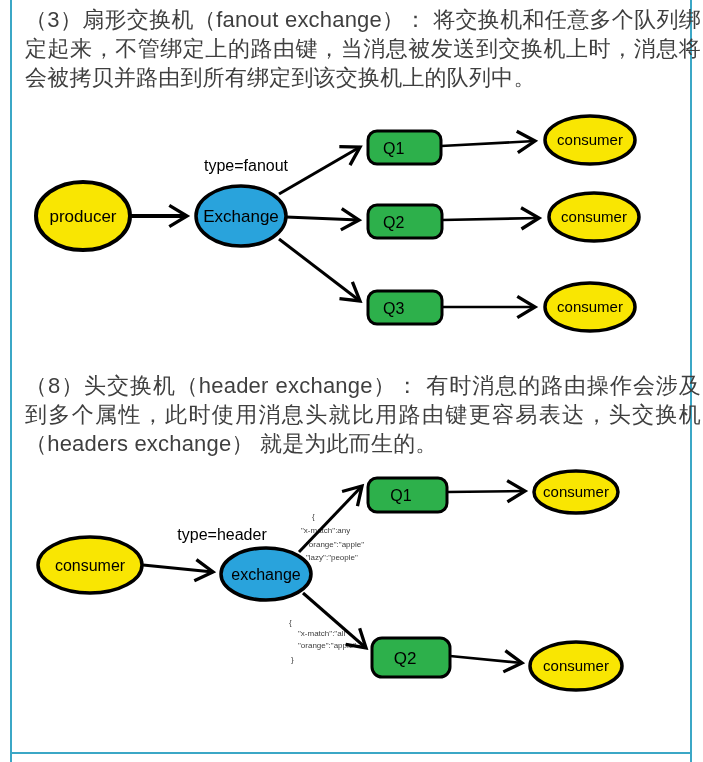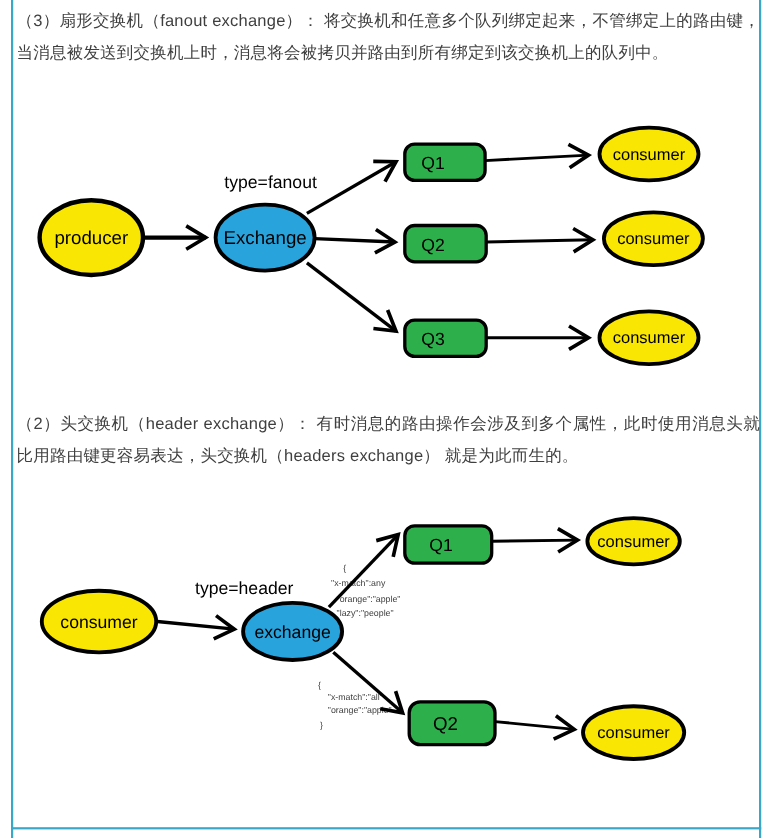--- a/index.html
+++ b/index.html
@@ -3,22 +3,22 @@
 <meta charset="utf-8">
 <style>
   html,body { margin:0; padding:0; background:#fff; }
   .page {
     position:relative; width:703px; height:762px; background:#fff;
     overflow:hidden; font-family:"Liberation Sans","DejaVu Sans",sans-serif;
   }
   .vline { position:absolute; top:0; width:2px; height:762px; }
   .hline { position:absolute; left:10px; width:682px; height:2px; top:752px; }
   .para {
-    position:absolute; left:15px; width:676px; color:#3f3f3f;
-    font-size:15px; line-height:29px; letter-spacing:0.2px;
+    position:absolute; left:25px; width:676px; color:#3f3f3f;
+    font-size:22px; line-height:29px; letter-spacing:0.2px;
     text-align:justify;
   }
   .para-fanout { top:5px; }
   .para-header { top:371px; }
   .diagram { position:absolute; left:0; }
   .svg1 { top:100px; }
   .svg2 { top:455px; }
   .nl { font-family:"Liberation Sans","DejaVu Sans",sans-serif; fill:#000; }
   .type-label { font-size:16px; }
   .big-label { font-size:17px; }
@@ -67,21 +67,21 @@
     <text class="nl big-label" x="83" y="122" text-anchor="middle">producer</text>
     <text class="nl big-label" x="241" y="122" text-anchor="middle">Exchange</text>
     <text class="nl q-label" x="383" y="54">Q1</text>
     <text class="nl q-label" x="383" y="128">Q2</text>
     <text class="nl q-label" x="383" y="214">Q3</text>
     <text class="nl cons-label" x="590" y="45" text-anchor="middle">consumer</text>
     <text class="nl cons-label" x="594" y="122" text-anchor="middle">consumer</text>
     <text class="nl cons-label" x="590" y="212" text-anchor="middle">consumer</text>
   </svg>
 
-  <div class="para para-header">（2）头交换机（header exchange）： 有时消息的路由操作会涉及到多个属性，此时使用消息头就比用路由键更容易表达，头交换机（headers exchange） 就是为此而生的。</div>
+  <div class="para para-header">（8）头交换机（header exchange）： 有时消息的路由操作会涉及到多个属性，此时使用消息头就比用路由键更容易表达，头交换机（headers exchange） 就是为此而生的。</div>
 
   <svg class="diagram svg2" width="703" height="250" viewBox="0 0 250 88.9" preserveAspectRatio="none" style="top:455px;">
   </svg>
   <svg class="diagram svg2" width="703" height="250" viewBox="0 0 703 250">
     <defs>
       <marker id="m-arrow2" markerUnits="userSpaceOnUse" markerWidth="34" markerHeight="26" viewBox="-18 -11 22 22" refX="0" refY="0" orient="auto">
         <path d="M -15 -9 L 0 0 L -15 9" fill="none" stroke="#000" stroke-width="2.8"></path>
       </marker>
     </defs>
 

